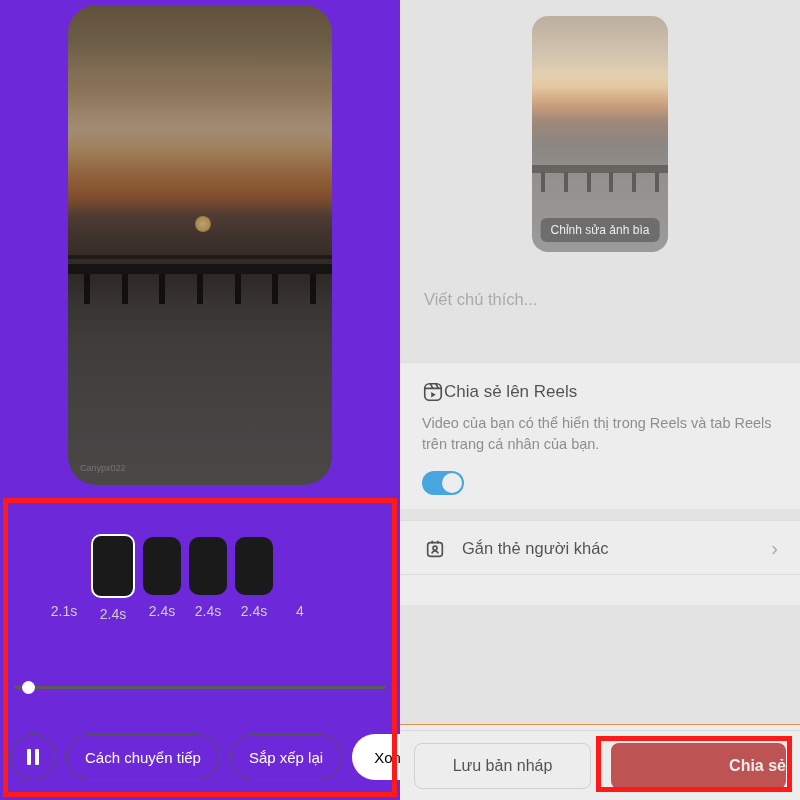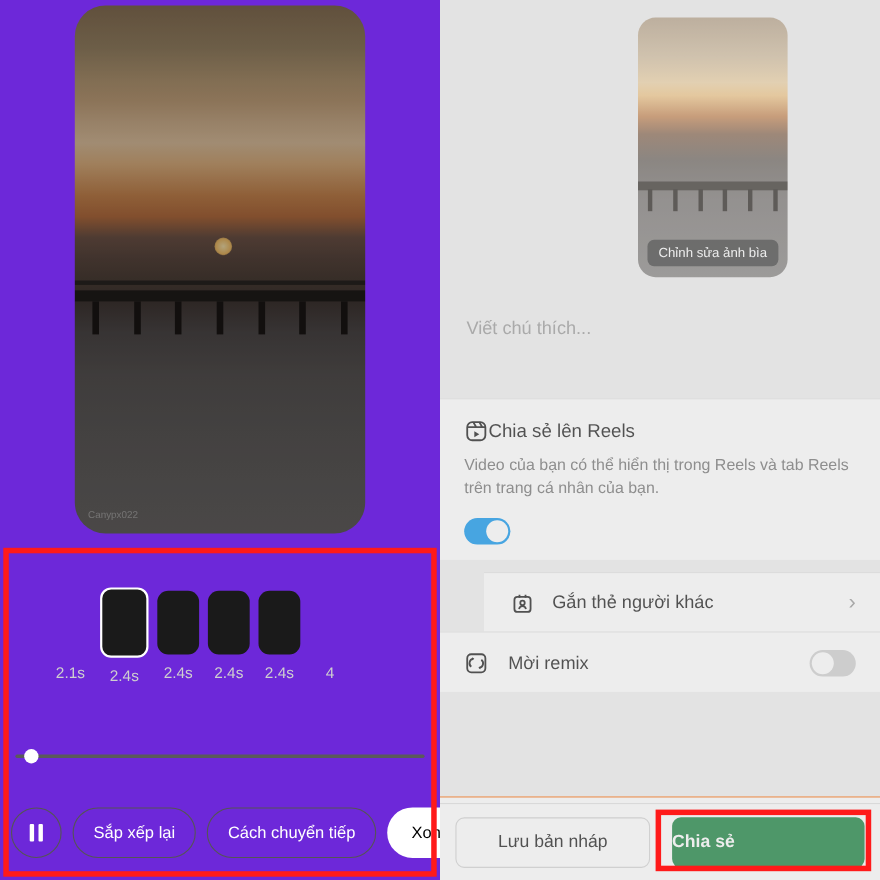--- a/index.html
+++ b/index.html
@@ -65,21 +65,20 @@
   .pill-btn.primary { background:#fff; color:#000; border:none; font-weight:500; padding:0 22px; }
 
   
   .right-overlay { position:absolute; inset:0; background:rgba(200,200,200,0.32); pointer-events:none; z-index:5; }
 
   .cover-preview {
     position:absolute; top:16px; left:132px; width:136px; height:236px; border-radius:16px; overflow:hidden;
     background: linear-gradient(to bottom,
       #b8a48c 0%, #d4c0a2 15%, #efd4a8 25%, #f2c98c 30%,
       #c88a58 38%, #8a6a54 45%, #6f6862 55%, #7c7876 70%, #888684 100%);
-    margin-left: 48px;
   }
   .cover-preview .bridge-deck2 { position:absolute; top:63%; left:0; width:100%; height:8px; background:#3a3530; }
   .cover-preview .pillars2 { position:absolute; top:66%; left:0; width:100%; height:20px; display:flex; justify-content:space-around; }
   .cover-preview .pillars2 span { width:4px; height:20px; background:#2d2824; }
   .cover-badge {
     position:absolute; bottom:10px; left:50%; transform:translateX(-50%);
     background:rgba(60,60,60,0.9); color:#fff; font-size:12px; padding:5px 10px; border-radius:6px; white-space:nowrap;
   }
 
   .caption-ph {
@@ -99,39 +98,39 @@
   .toggle.off { background:#d0d0d0; }
   .toggle .knob { position:absolute; top:2px; width:20px; height:20px; background:#fff; border-radius:50%; }
   .toggle.on .knob { right:2px; }
   .toggle.off .knob { left:2px; }
 
   .row-item {
     display:flex; align-items:center; padding:16px 22px; font-size:16.5px; color:#1a1a1a;
   }
   .row-item .icon { width:26px; display:flex; justify-content:center; margin-right:14px; color:#1a1a1a; }
   .row-item .chev { margin-left:auto; color:#9a9a9a; font-size:20px; }
-  .sec-tag { top:520px; background:#fff; border-top:1px solid #e6e6e6;margin-left:40px; }
+  .sec-tag { top:520px; background:#fff; border-top:1px solid #e6e6e6; }
   .sec-remix { top:574px; background:#fff; padding:16px 22px 14px; }
   .sec-remix .hdr2 { display:flex; align-items:center; font-size:16.5px; color:#1a1a1a; }
   .sec-remix .hdr2 .icon { width:26px; margin-right:14px; }
   .sec-remix .hdr2 .toggle { margin-left:auto; }
   .sec-remix .desc2 { margin-top:10px; font-size:14.5px; color:#8a8a8a; line-height:1.45; }
   .sec-loc { top:724px; background:#fff; border-top:1px solid #f97316; }
 
   .bottom-bar {
     position:absolute; bottom:0; left:0; right:0; height:70px; background:#fff;
     border-top:1px solid #e2e2e2; display:flex; align-items:center; padding:0 14px; gap:20px; z-index:3;
   }
   .draft-btn {
     flex:1; height:46px; border:1.5px solid #d4d4d4; border-radius:8px;
     display:flex; align-items:center; justify-content:center; font-size:16px; font-weight:500; color:#1a1a1a; background:#fff;
   }
   .share-btn {
-    flex:1; height:46px; border-radius:8px; background:#15803d; color:#fff;
-    display:flex; align-items:center; justify-content:flex-start; font-size:16px; font-weight:600;
+    flex:1; height:46px; border-radius:8px; background:#b91c1c; color:#fff;
+    display:flex; align-items:center; justify-content:flex-end; font-size:16px; font-weight:600;
   }
   .highlight-right {
     position:absolute; bottom:8px; right:8px; width:196px; height:56px;
     border:5px solid #ff1a1a; z-index:6; pointer-events:none;
   }
 
   svg { display:block; }
 </style>
 </head>
 <body>
@@ -187,24 +186,24 @@
     </div>
 
     <div class="controls-row">
       <div class="pause-btn">
         <span style="display:flex">
             <span class="bar"></span>
             <span class="bar"></span>
           </span>
       </div>
       <div class="pill-btn">
+        <span>Cách chuyển tiếp</span>
+      </div>
+      <div class="pill-btn">
         <span>Sắp xếp lại</span>
-      </div>
-      <div class="pill-btn">
-        <span>Cách chuyển tiếp</span>
       </div>
       <div class="pill-btn primary">
         <span>Xong</span>
       </div>
     </div>
 
     <div class="highlight-left"></div>
   </div>
 
   <div class="right-panel">
@@ -252,33 +251,20 @@
             <circle cx="12" cy="11" r="2.2"></circle>
             <path d="M8.5 17c.6-1.8 2-2.8 3.5-2.8s2.9 1 3.5 2.8"></path>
           </svg>
         </span>
         <span>Gắn thẻ người khác</span>
         <span class="chev">›</span>
       </div>
     </div>
 
     <div class="section sec-remix">
-      <div class="hdr2">
-        <span class="icon">
-          <svg width="22" height="22" viewBox="0 0 24 24" fill="none" stroke="#1a1a1a" stroke-width="1.8">
-            <rect x="3" y="3" width="18" height="18" rx="4"></rect>
-            <path d="M9 7.5a4.5 4.5 0 00-2 8M15 16.5a4.5 4.5 0 002-8"></path>
-            <path d="M8 6l2 1.5-2 1.5zM16 18l-2-1.5 2-1.5z" fill="#1a1a1a" stroke="none"></path>
-          </svg>
-        </span>
-        <span>Mời remix</span>
-        <div class="toggle off">
-            <div class="knob"></div>
-          </div>
-      </div>
     </div>
 
     <div class="section sec-loc">
       <div class="row-item">
         <span class="icon">
           <svg width="22" height="22" viewBox="0 0 24 24" fill="none" stroke="#1a1a1a" stroke-width="1.8">
             <path d="M12 21s-7-6.2-7-11a7 7 0 1114 0c0 4.8-7 11-7 11z"></path>
             <circle cx="12" cy="10" r="2.6"></circle>
           </svg>
         </span>

